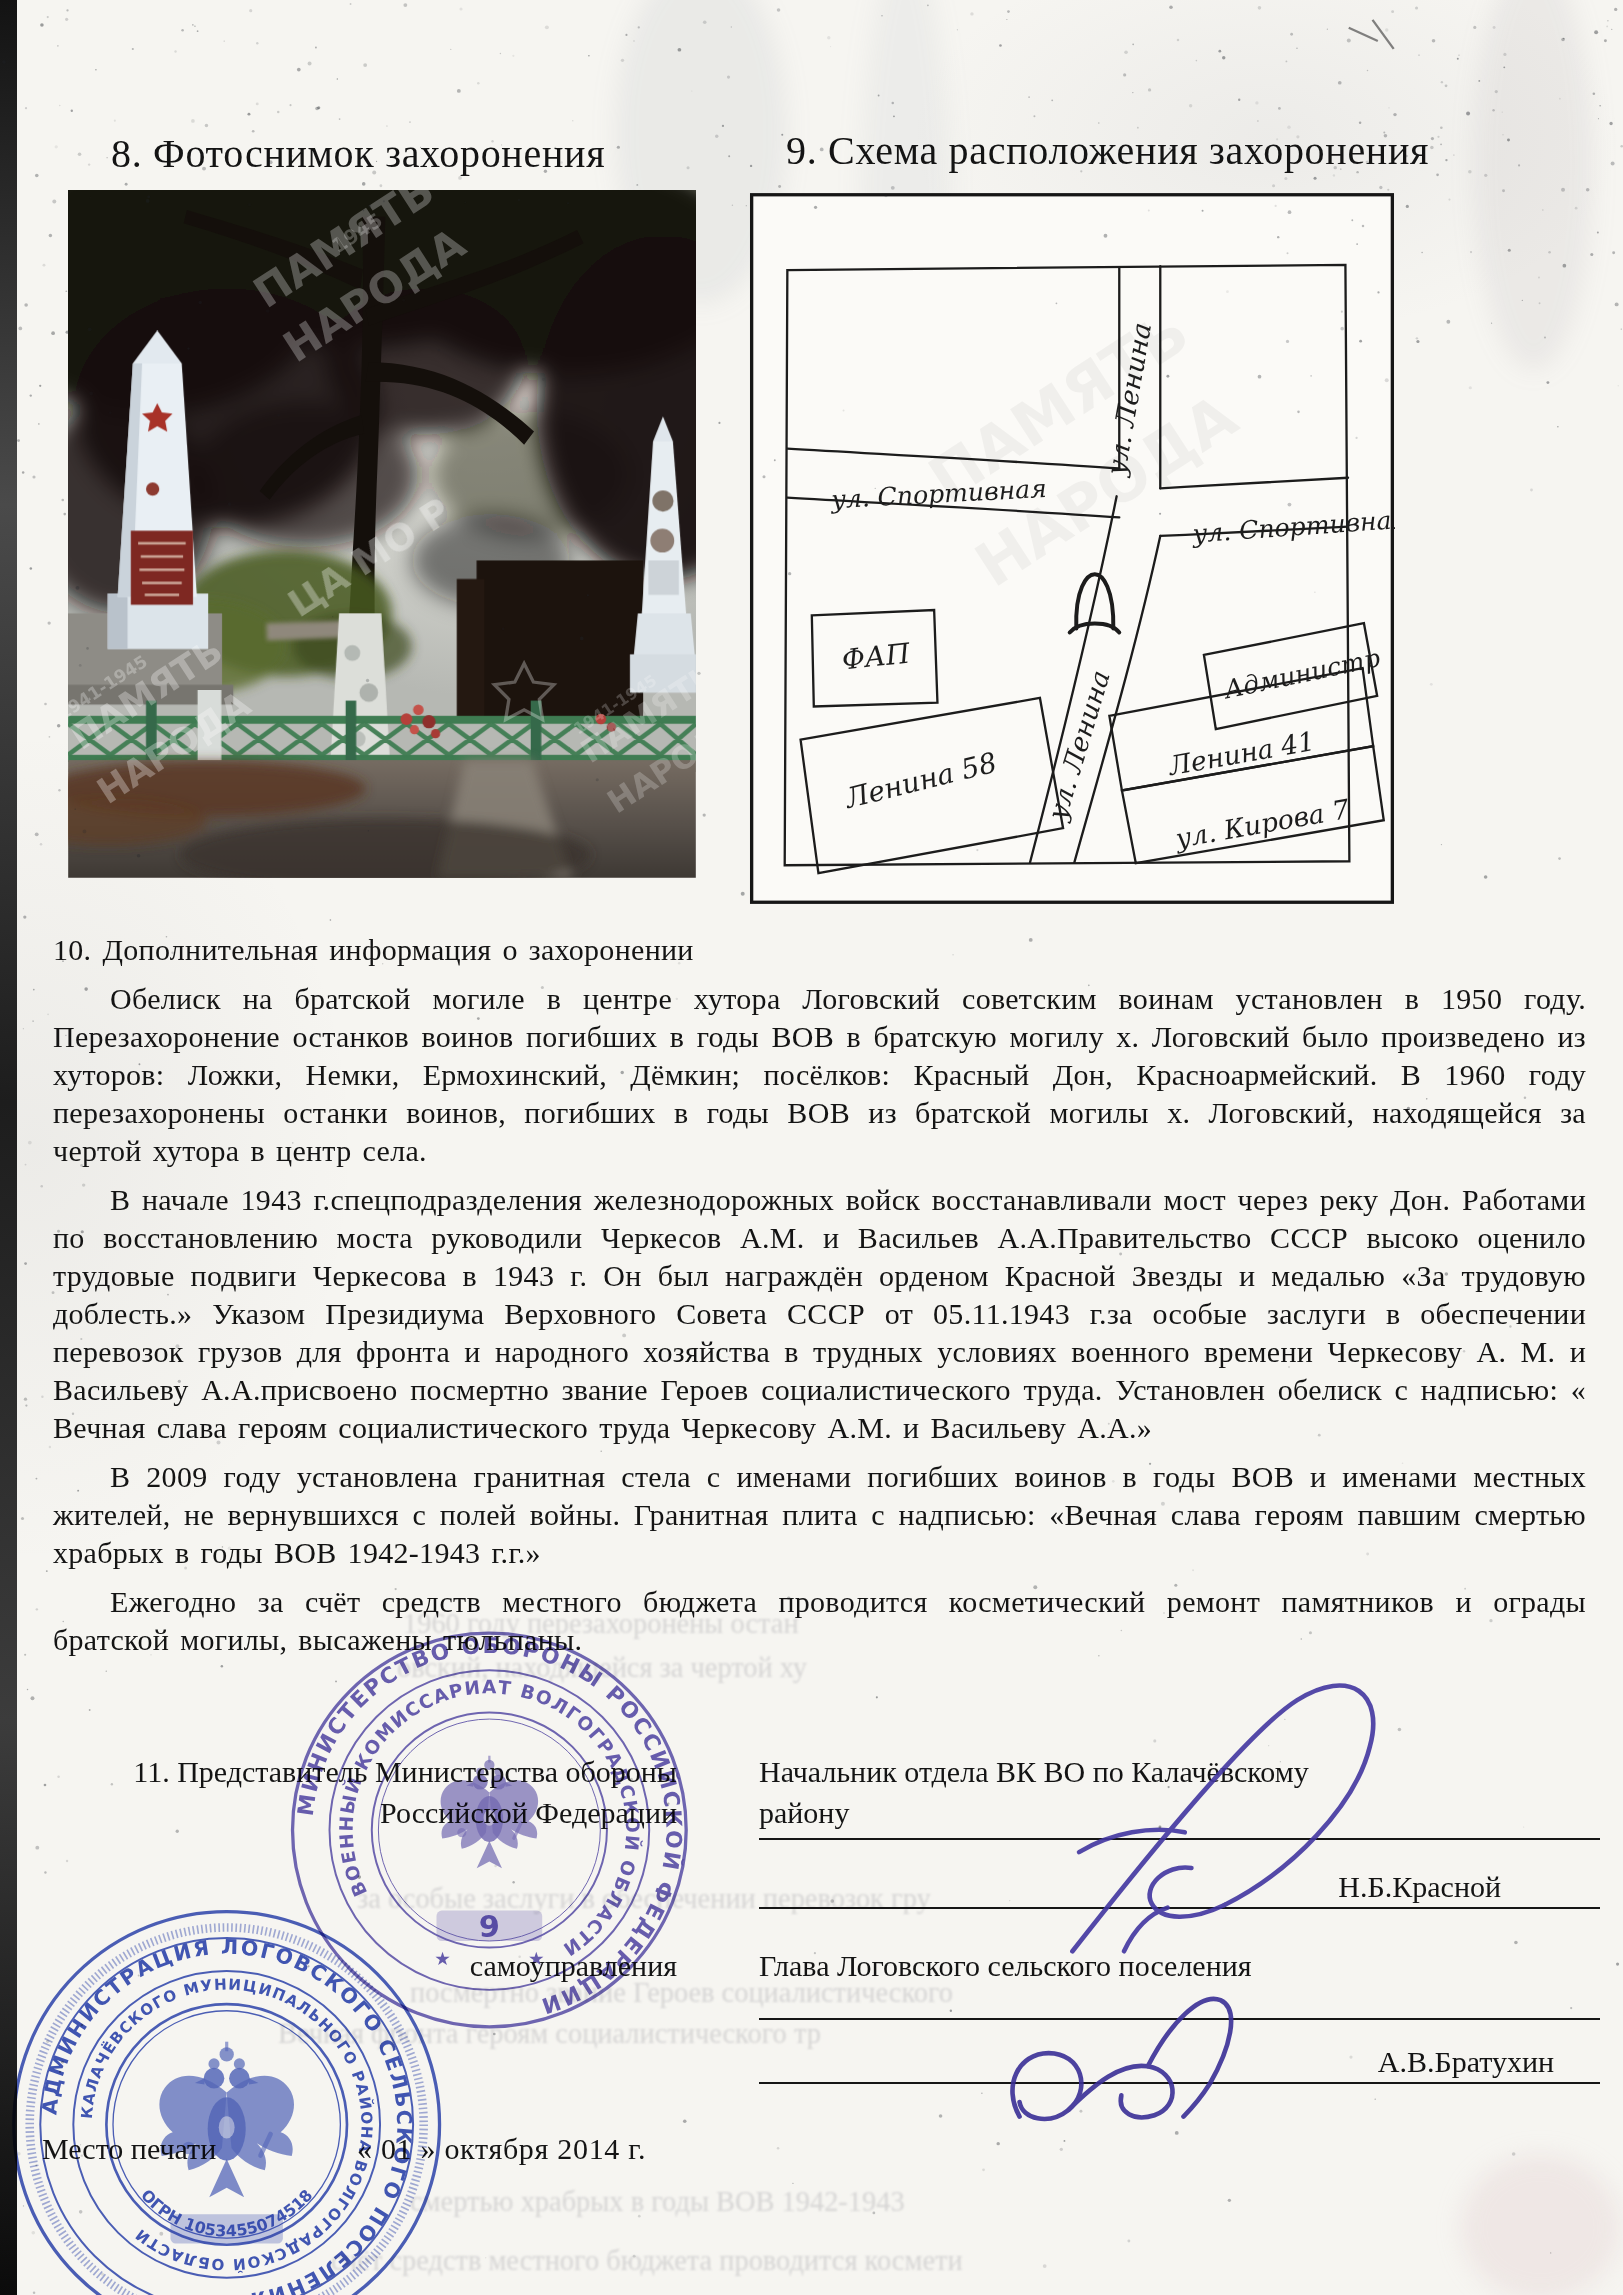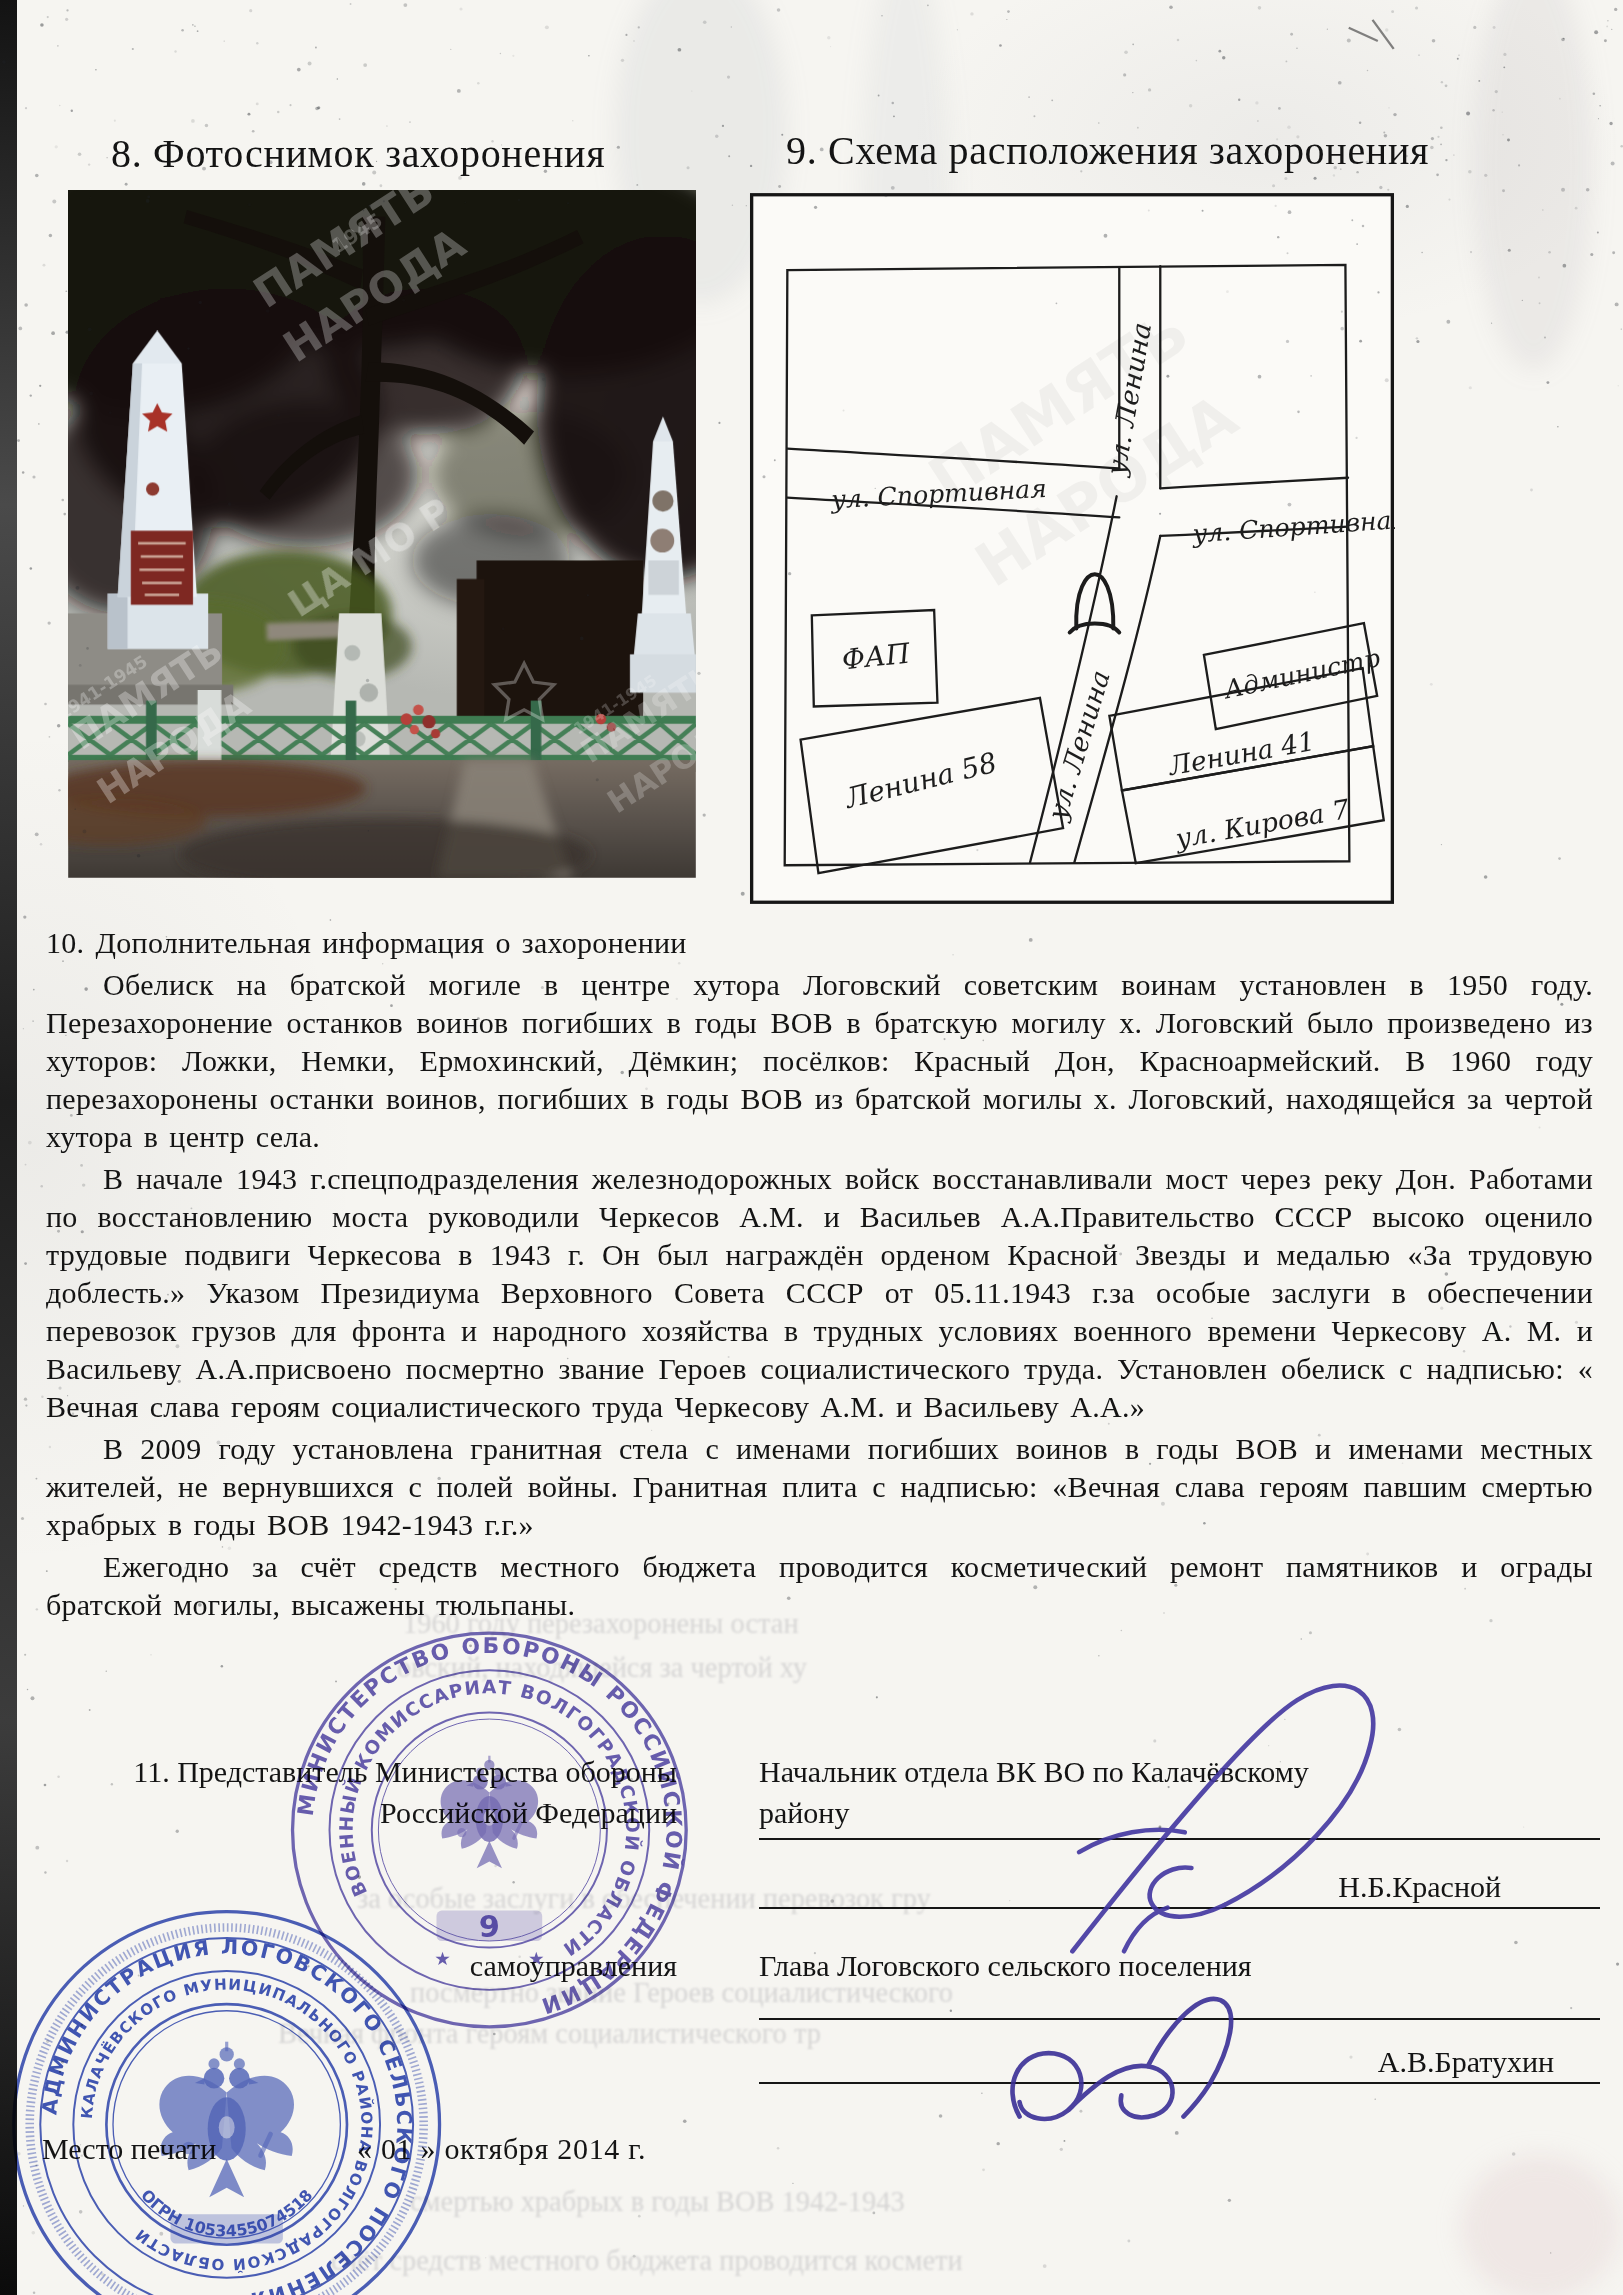--- a/index.html
+++ b/index.html
@@ -12,21 +12,21 @@
       #f6f5f1;
     font-family:"Liberation Serif", serif;color:#141414;
   }
   .edge-strip{position:absolute;left:0;top:0;width:17px;height:2295px;
     background:linear-gradient(180deg,#131313,#4a4a4a 22%,#1d1d1d 48%,#3c3c3c 75%,#0b0b0b);}
   .smudge{position:absolute;filter:blur(12px);border-radius:50%;}
   .hdr{position:absolute;font-size:40px;letter-spacing:0.7px;white-space:nowrap;margin-left:18px;}
   .photo-wrap{position:absolute;left:68px;top:190px;width:628px;height:688px;}
   .map-wrap{position:absolute;left:749px;top:192px;width:646px;height:713px;}
   .bodytext{position:absolute;left:42px;top:920px;width:1555px;font-size:30px;line-height:38px;word-spacing:3.3px;letter-spacing:0.3px;}
-  .bodytext p{margin:4px;text-align:justify;text-indent:57px;}
+  .bodytext p{margin:11px;text-align:justify;text-indent:57px;}
   .bodytext .title{text-indent:0;text-align:left;margin-bottom:1.3px;}
   .col-left{position:absolute;left:42px;width:635px;font-size:30px;line-height:41px;text-align:right;}
   .col-right{position:absolute;left:759px;width:841px;font-size:30px;line-height:41px;}
   .rule{border-bottom:2px solid #161616;height:0;}
   .name-row{display:flex;justify-content:flex-end;align-items:flex-end;font-size:30px;}
   .widewords{word-spacing:61px;}
   .footer-row{position:absolute;top:2132px;left:42px;font-size:30px;white-space:nowrap;}
   .footer-date{position:absolute;top:2132px;left:357px;font-size:30px;white-space:nowrap;letter-spacing:0.7px;}
   .ghost{position:absolute;font-size:28.4px;color:rgba(55,55,70,.17);filter:blur(0.9px);white-space:nowrap;font-family:"Liberation Serif",serif;}
   svg text{user-select:none;}

